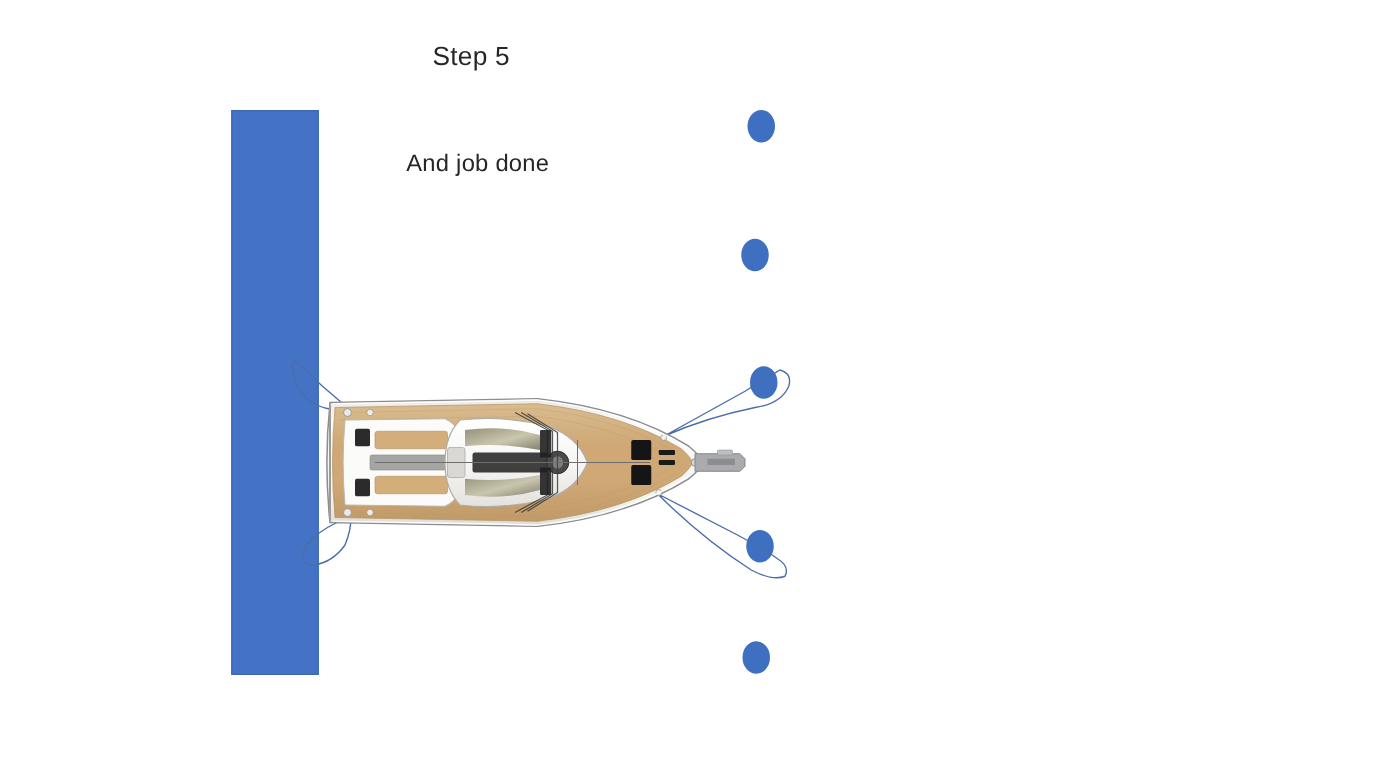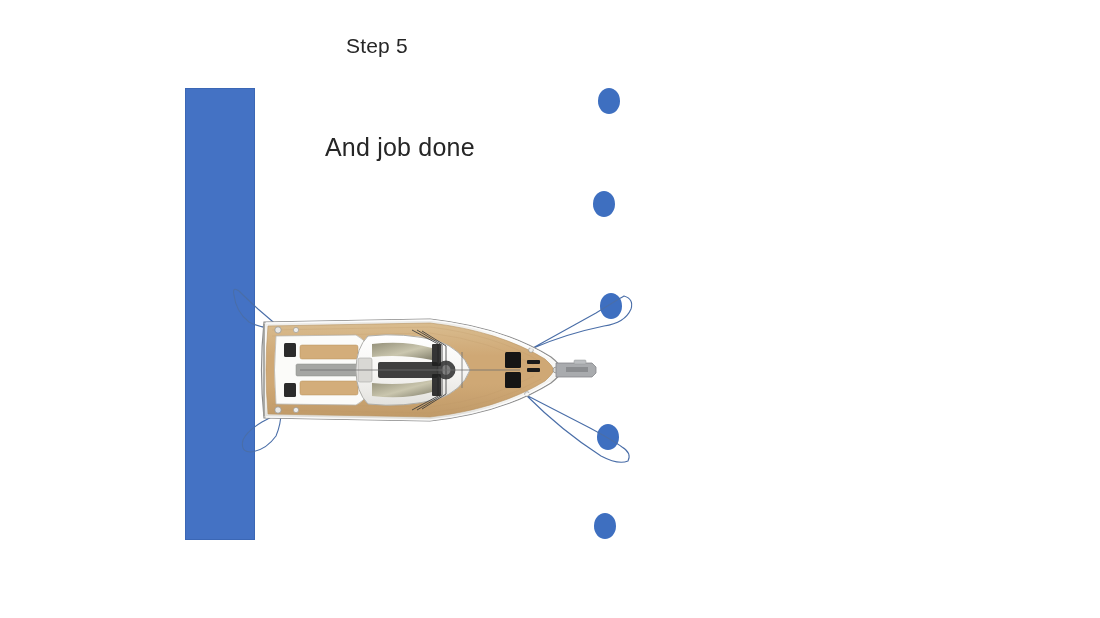--- a/index.html
+++ b/index.html
@@ -25,23 +25,22 @@
   }
   #title-step {
     left: 346px;
     top: 34px;
     font-size: 21px;
     letter-spacing: 0.2px;
   }
   #caption-done {
     left: 325px;
     top: 121px;
-    font-size: 25px;
+    font-size: 19px;
     letter-spacing: 0.2px;
-    margin-top: 12px;
   }
 
   
   #dock {
     position: absolute;
     left: 185px;
     top: 88px;
     width: 70px;
     height: 452px;
     background: #4472c4;

